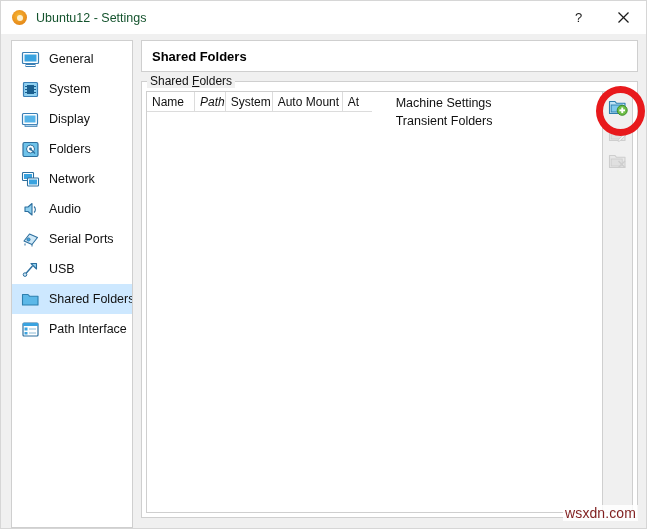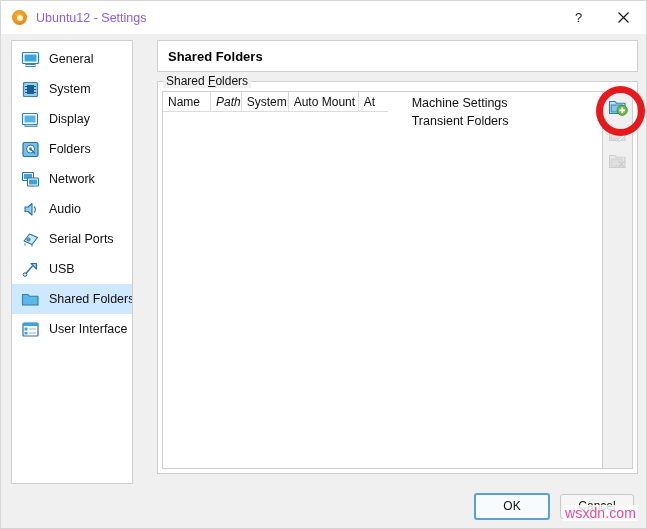--- a/index.html
+++ b/index.html
@@ -57,21 +57,21 @@
   }
   .app-icon .dot {
     position: absolute;
     left: 5.5px; top: 5.5px;
     width: 6px; height: 6px;
     border-radius: 50%;
     background: #fdf0cf;
   }
   #title-text {
     font-size: 12.5px;
-    color: #8b5cf6;
+    color: #14532d;
     white-space: nowrap;
   }
   #title-controls {
     position: absolute;
     right: 0; top: 0;
     height: 33px;
     display: flex;
     align-items: stretch;
   }
   .title-btn {
@@ -85,21 +85,21 @@
     background: transparent;
   }
   .title-btn svg { display:block; }
 
   
   #content {
     flex: 1;
     display: flex;
     padding: 6px 8px 0 10px;
     box-sizing: border-box;
-    gap: 24px;
+    gap: 8px;
     min-height: 0;
   }
 
   
   #sidebar {
     width: 122px;
     min-width: 122px;
     background: #ffffff;
     border: 1px solid #cfcfcf;
     box-sizing: border-box;
@@ -305,21 +305,21 @@
     border: 2px solid #5aa0d8;
     background: #f8fbfe;
   }
 
   
   #watermark {
     position: absolute;
     right: 9px;
     bottom: 8px;
     font-size: 14px;
-    color: #ec4899;
+    color: #7f1d1d;
     background: rgba(255,255,255,0.82);
     padding: 0 2px;
     letter-spacing: 0.1px;
     z-index: 60;
     pointer-events: none;
   }
 </style>
 </head>
 <body>
 
@@ -458,21 +458,21 @@
         <span class="nav-icon">
           <svg width="19" height="19" viewBox="0 0 19 19">
             <rect x="2" y="3" width="15" height="13" rx="1" fill="#ffffff" stroke="#2d6f9e" stroke-width="1.2"></rect>
             <rect x="2" y="3" width="15" height="3" fill="#3aa3e0"></rect>
             <rect x="3.5" y="7.5" width="3" height="3" fill="#3aa3e0"></rect>
             <rect x="3.5" y="12" width="3" height="2.5" fill="#3aa3e0"></rect>
             <line x1="8" y1="9" x2="15" y2="9" stroke="#8ab9d4" stroke-width="1"></line>
             <line x1="8" y1="13" x2="15" y2="13" stroke="#8ab9d4" stroke-width="1"></line>
           </svg>
         </span>
-        <span class="nav-label">User Interface</span>
+        <span class="nav-label">Path Interface</span>
       </div>
 
     </div>
 
     <div id="main">
 
       <div id="panel-header">
         <span id="panel-header-title">Shared Folders</span>
       </div>
 
@@ -526,25 +526,17 @@
             </div>
           </div>
 
         </div>
       </div>
 
     </div>
 
   </div>
 
-  <div id="footer">
-    <div class="dlg-btn default">
-      <span>OK</span>
-    </div>
-    <div class="dlg-btn">
-      <span>Cancel</span>
-    </div>
-  </div>
 
 </div>
 
 <div id="annot-circle"></div>
 <div id="watermark">wsxdn.com</div>
 
 </body></html>

